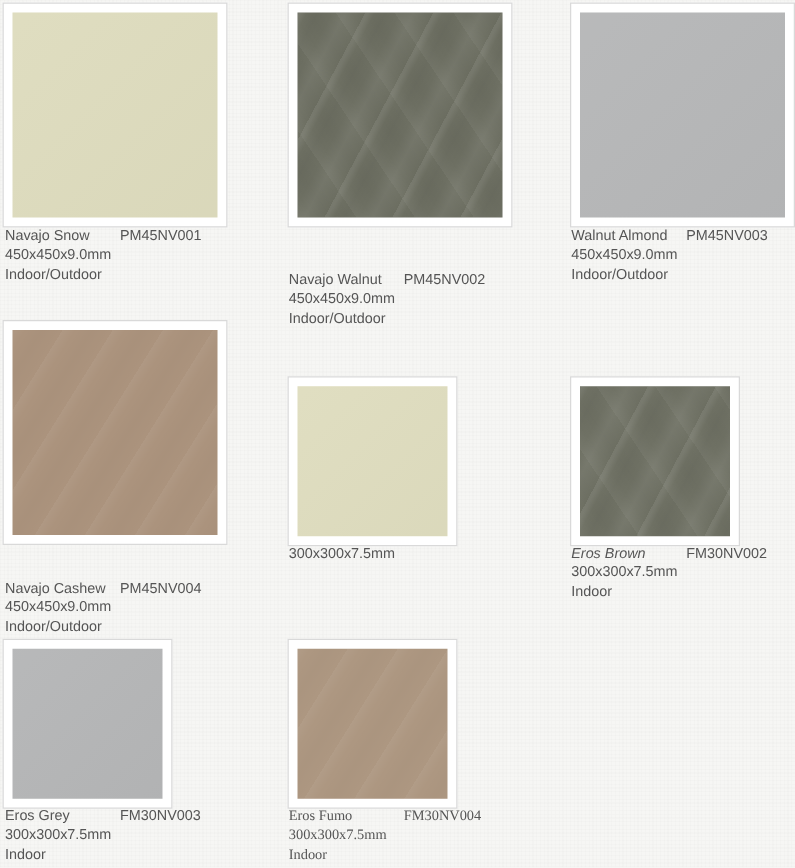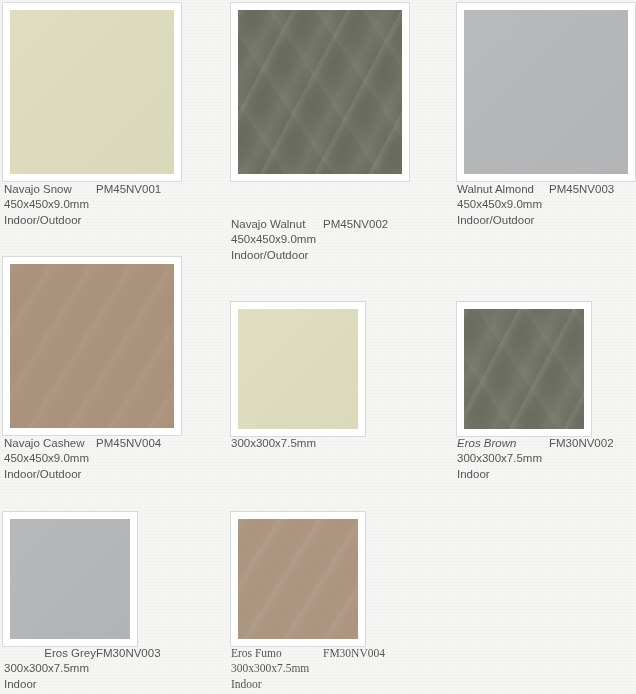--- a/index.html
+++ b/index.html
@@ -148,21 +148,21 @@
         <span class="cap-line1"><span class="cap-name" style="min-width: 92px;">Walnut Almond</span><span class="cap-code">PM45NV003</span></span>
         <span class="cap-size">450x450x9.0mm</span>
         <span class="cap-finish">Indoor/Outdoor</span>
       </div>
     </div>
     <div class="product" style="left: 0px; top: 0px;">
       <div class="thumb-frame" style="position: absolute; left: 2px; top: 256px; width: 180px; height: 180px;">
         <div class="swatch softtex" style="background: rgb(171, 147, 125);"></div>
       </div>
       <div class="caption" style="position: absolute; left: 4px; top: 436px;">
-        <span class="cap-line1"><span class="cap-name" style="min-width: 92px;">Navajo Cashew</span><span class="cap-code">PM45NV004</span></span>
+        <span class="cap-line1"><span class="cap-name" style="min-width: 92px; margin-top: 28px;">Navajo Cashew</span><span class="cap-code">PM45NV004</span></span>
         <span class="cap-size">450x450x9.0mm</span>
         <span class="cap-finish">Indoor/Outdoor</span>
       </div>
     </div>
     <div class="product" style="left: 0px; top: 0px;">
       <div class="thumb-frame" style="position: absolute; left: 230px; top: 301px; width: 136px; height: 136px;">
         <div class="swatch flat" style="background: rgb(223, 221, 191);"></div>
       </div>
       <div class="caption" style="position: absolute; left: 231px; top: 436px;">
         <span class="cap-size">300x300x7.5mm</span>
@@ -176,21 +176,21 @@
         <span class="cap-line1"><span class="cap-name" style="min-width: 92px; font-style: italic;">Eros Brown</span><span class="cap-code">FM30NV002</span></span>
         <span class="cap-size">300x300x7.5mm</span>
         <span class="cap-finish">Indoor</span>
       </div>
     </div>
     <div class="product" style="left: 0px; top: 0px;">
       <div class="thumb-frame" style="position: absolute; left: 2px; top: 511px; width: 136px; height: 136px;">
         <div class="swatch flat" style="background: rgb(181, 182, 183);"></div>
       </div>
       <div class="caption" style="position: absolute; left: 4px; top: 646px;">
-        <span class="cap-line1"><span class="cap-name" style="min-width: 92px; text-align: right;">Eros Grey</span><span class="cap-code">FM30NV003</span></span>
+        <span class="cap-line1"><span class="cap-name" style="min-width: 92px;">Eros Grey</span><span class="cap-code">FM30NV003</span></span>
         <span class="cap-size">300x300x7.5mm</span>
         <span class="cap-finish">Indoor</span>
       </div>
     </div>
     <div class="product" style="left: 0px; top: 0px;">
       <div class="thumb-frame" style="position: absolute; left: 230px; top: 511px; width: 136px; height: 136px;">
         <div class="swatch softtex" style="background: rgb(173, 151, 129);"></div>
       </div>
       <div class="caption" style="position: absolute; left: 231px; top: 646px; font-family: Liberation Serif, serif;">
         <span class="cap-line1"><span class="cap-name" style="min-width: 92px;">Eros Fumo</span><span class="cap-code">FM30NV004</span></span>

